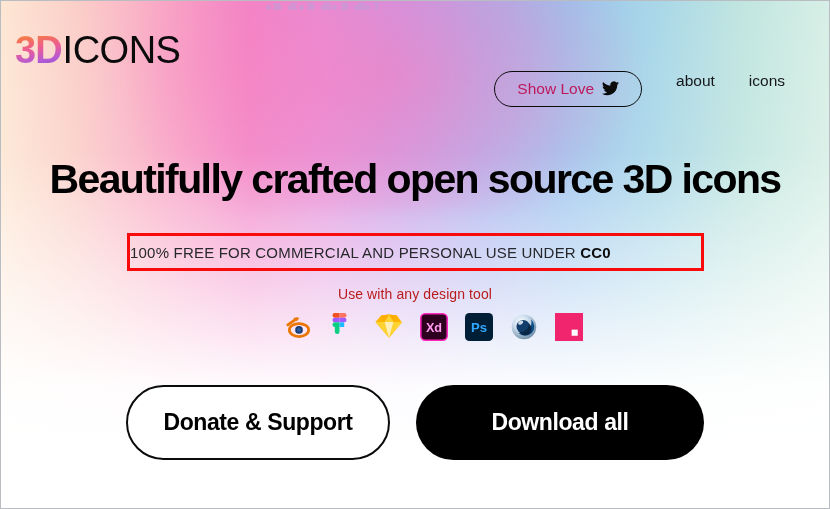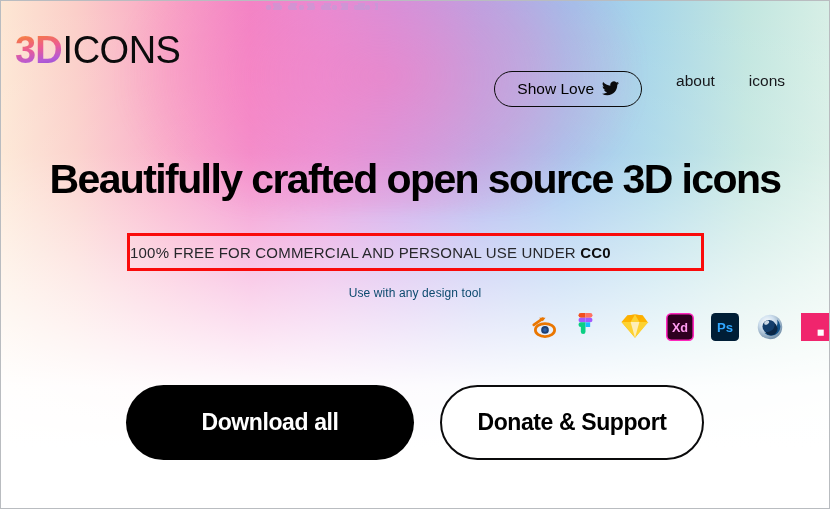--- a/index.html
+++ b/index.html
@@ -127,21 +127,21 @@
   }
   #show-love-btn {
     display: flex;
     align-items: center;
     gap: 8px;
     padding: 9px 22px;
     border: 1.6px solid #0b0b0c;
     border-radius: 999px;
     background: transparent;
     font-size: 15.5px;
-    color: #000000;
+    color: #be185d;
     font-family: "Liberation Sans", sans-serif;
     cursor: pointer;
     line-height: 1;
     margin-top: 40px;
   }
   #show-love-btn .bird {
     display: inline-block;
     width: 17px; height: 15px;
     color: #0b0b0c;
   }
@@ -188,31 +188,31 @@
     letter-spacing: 0.2px;
     color: #27282c;
     white-space: nowrap;
   }
   #license-text .cc0 { font-weight: 700; color: #0b0b0c; }
 
   #use-with {
     position: absolute;
     top: 285px; left: 0; right: 0;
     text-align: center;
-    font-size: 12px;
-    color: #0c4a6e;
+    font-size: 14px;
+    color: #b91c1c;
     letter-spacing: .1px;
   }
 
   
   #tool-icons {
     position: absolute;
     top: 312px; left: 0; right: 0;
     display: flex;
-    justify-content: flex-end;
+    justify-content: center;
     align-items: center;
     gap: 17px;
     padding-left: 38px;
   }
   .tool { width: 28px; height: 28px; display:block; }
 
   
   #cta-row {
     position: absolute;
     top: 384px; left: 0; right: 0;
@@ -359,18 +359,18 @@
 
       <span class="tool">
         <svg viewBox="0 0 32 32" width="28" height="28" aria-hidden="true">
           <rect x="0" y="0" width="32" height="32" fill="#f0256d"></rect>
           <rect x="19" y="19" width="7" height="7" fill="#ffffff"></rect>
         </svg>
       </span>
     </div>
 
     <div id="cta-row">
+      <button class="cta" id="donate-support-btn">Donate &amp; Support</button>
       <button class="cta" id="download-all-btn">Download all</button>
-      <button class="cta" id="donate-support-btn">Donate &amp; Support</button>
     </div>
 
   </div>
 </div>
 
 </body></html>

